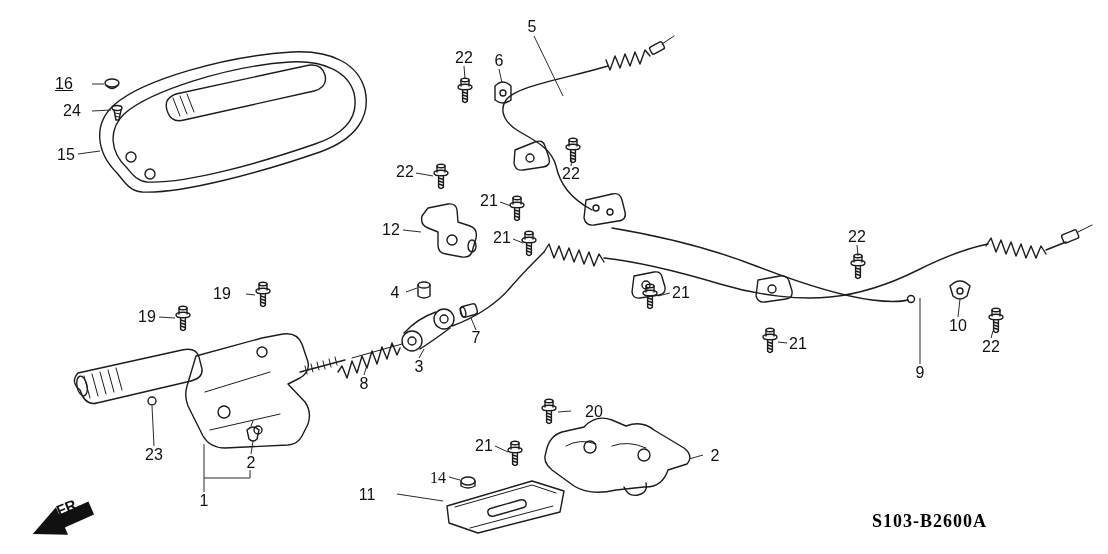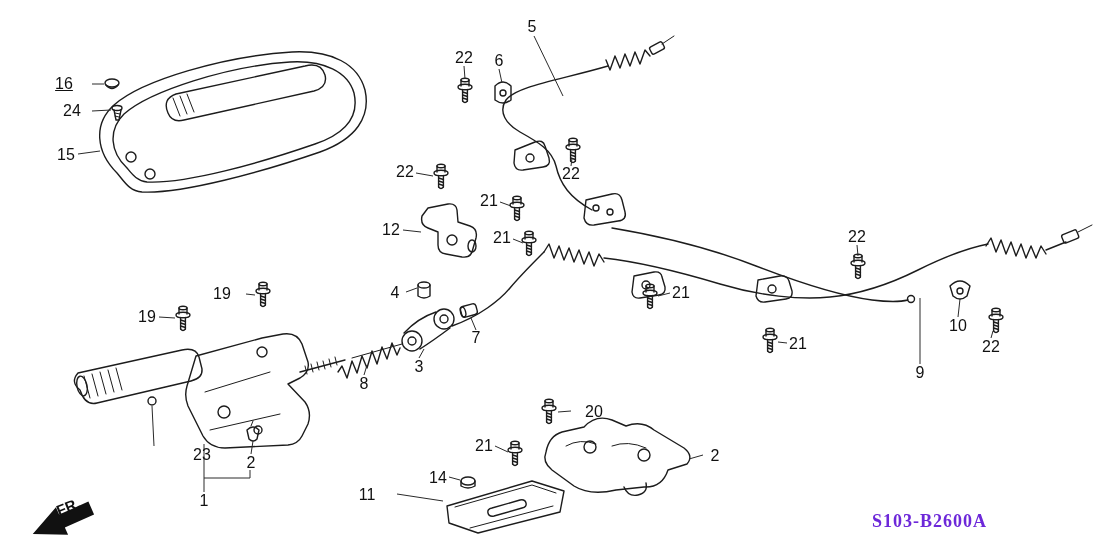--- a/index.html
+++ b/index.html
@@ -6,21 +6,21 @@
   .stage{position:relative;width:1108px;height:554px;background:#ffffff;overflow:hidden;
          font-family:"Liberation Sans",sans-serif;}
   svg{position:absolute;left:0;top:0;}
   svg .ln{stroke:#1c1c1c;fill:none;stroke-width:1.4;stroke-linecap:round;stroke-linejoin:round;}
   svg .thin{stroke:#1c1c1c;fill:none;stroke-width:1;stroke-linecap:round;}
   svg .leader{stroke:#2a2a2a;fill:none;stroke-width:1;}
   svg .solid{fill:#111;stroke:none;}
   .callout{position:absolute;transform:translate(-50%,-50%);font-size:16px;color:#111;
            font-family:"Liberation Sans",sans-serif;white-space:nowrap;}
   .code{position:absolute;left:872px;top:511px;font-family:"Liberation Serif",serif;
-        font-size:18px;letter-spacing:1px;color:#6d28d9;font-weight:600;}
+        font-size:18px;letter-spacing:1px;color:#000000;font-weight:600;}
   .fr{position:absolute;left:56px;top:498px;font-family:"Liberation Sans",sans-serif;
       font-weight:bold;font-size:15px;color:#111;transform:rotate(-22deg);}
 </style>
 </head>
 <body>
 
 <div class="stage">
 
 <svg width="1108" height="554" viewBox="0 0 1108 554">
   <defs>
@@ -228,26 +228,26 @@
       <span class="callout" style="left: 395px; top: 293px;">4</span>
       <span class="callout" style="left: 147px; top: 317px;">19</span>
       <span class="callout" style="left: 681px; top: 293px;">21</span>
       <span class="callout" style="left: 476px; top: 338px;">7</span>
       <span class="callout" style="left: 958px; top: 326px;">10</span>
       <span class="callout" style="left: 991px; top: 347px;">22</span>
       <span class="callout" style="left: 364px; top: 384px;">8</span>
       <span class="callout" style="left: 419px; top: 367px;">3</span>
       <span class="callout" style="left: 798px; top: 344px;">21</span>
       <span class="callout" style="left: 920px; top: 373px;">9</span>
-      <span class="callout" style="left: 154px; top: 455px; margin-left: 48px;">23</span>
+      <span class="callout" style="left: 154px; top: 455px;">23</span>
       <span class="callout" style="left: 251px; top: 463px;">2</span>
       <span class="callout" style="left: 594px; top: 412px;">20</span>
       <span class="callout" style="left: 484px; top: 446px;">21</span>
       <span class="callout" style="left: 715px; top: 456px;">2</span>
-      <span class="callout" style="left: 438px; top: 478px;">14</span>
+      <span class="callout" style="left: 438px; top: 478px; font-family: Liberation Serif, serif;">14</span>
       <span class="callout" style="left: 367px; top: 495px;">11</span>
       <span class="callout" style="left: 204px; top: 501px;">1</span>
     </div>
 
 <div class="code">S103-B2600A</div>
 <span class="fr">FR.</span>
 
 </div>
 
 </body></html>

